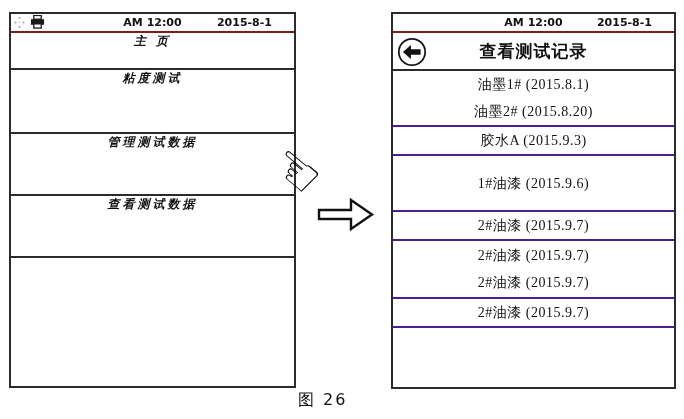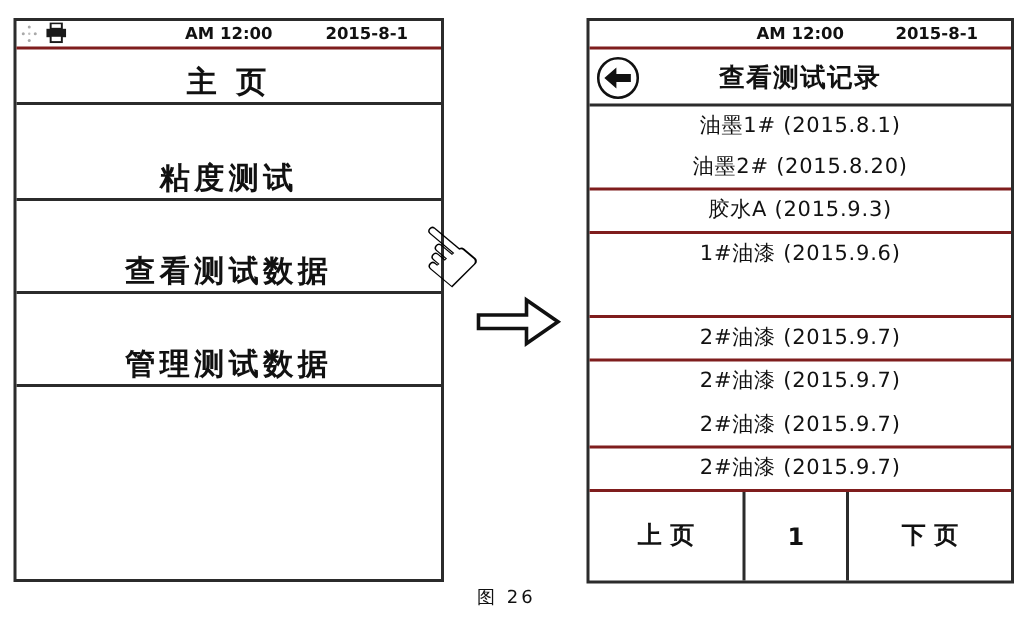--- a/index.html
+++ b/index.html
@@ -18,52 +18,52 @@
 
   .statusbar {
     position: relative; flex: 0 0 19px; border-bottom: 2px solid #7f1d1d;
     font-size: 11px; font-weight: bold;
   }
   .sb-time { position: absolute; left: 0; right: 0; top: 2px; text-align: center; }
   .sb-date { position: absolute; right: 22px; top: 2px; }
   .sb-icons { position: absolute; left: 3px; top: 1px; display: flex; align-items: center; gap: 5px; }
 
   .menu-row {
-    display: flex; align-items: flex-end; justify-content: center;
-    border-bottom: 2px solid #2b2b2b; font-weight: bold; font-size: 20px;
-    letter-spacing: 3px; cursor: default;
+    display: flex; align-items: flex-start; justify-content: center;
+    border-bottom: 2px solid #2b2b2b; font-weight: bold; font-size: 12px;
+    letter-spacing: 3px; cursor: default; font-style: italic;
   }
   .m0 { flex: 0 0 37px; } .m1 { flex: 0 0 64px; } .m2 { flex: 0 0 62px; }
   .m3 { flex: 0 0 62px; } .m4 { flex: 0 0 65px; }
   .m-empty { flex: 1 1 auto; border-bottom: none; }
 
   .title-row {
     position: relative; flex: 0 0 38px; border-bottom: 2px solid #2b2b2b;
     display: flex; align-items: center; justify-content: center;
     font-size: 17px; font-weight: bold; letter-spacing: 1px;
   }
   .back-btn { position: absolute; left: 4px; top: 4px; width: 30px; height: 30px; background: none; border: none; padding: 0; cursor: pointer; }
 
-  .rec-box { display: flex; flex-direction: column; justify-content: space-between; border-bottom: 2px solid #7f1d1d; }
+  .rec-box { display: flex; flex-direction: column; justify-content: center; border-bottom: 2px solid #4c1d95; font-family: Liberation Serif, serif; }
   .b2 { flex: 0 0 56px; } .b1 { flex: 0 0 29px; } .b1b { flex: 0 0 28px; } .b2b { flex: 0 0 58px; }
   .rec-line { height: 27px; line-height: 27px; text-align: center; font-size: 14px; letter-spacing: 0.5px; }
 
   .pager { flex: 1 1 auto; display: flex; font-weight: bold; font-size: 16px; letter-spacing: 4px; }
   .pager-cell { display: flex; align-items: center; justify-content: center; background: none; border: none; font: inherit; color: inherit; }
   .pager-prev { flex: 0 0 102px; cursor: pointer; }
   .pager-page { flex: 0 0 71px; border-left: 2px solid #2b2b2b; border-right: 2px solid #2b2b2b; letter-spacing: 0; }
   .pager-next { flex: 1 1 auto; cursor: pointer; }
 
   .hand-cursor {
     position: absolute; left: 261px; top: 136px; width: 70px; height: 70px;
     font-size: 54px; line-height: 70px; text-align: center; color: #000;
     transform: rotate(40deg); z-index: 6; pointer-events: none;
   }
   .trans-arrow { position: absolute; left: 316px; top: 195px; z-index: 4; }
-  .caption { position: absolute; left: 318px; top: 390px; font-size: 12px; letter-spacing: 2px; }
+  .caption { position: absolute; left: 298px; top: 390px; font-size: 16px; letter-spacing: 2px; }
 </style>
 </head>
 <body>
 
 <div class="stage">
 
   <div class="screen screen-left">
     <div class="statusbar">
       <span class="sb-icons">
         <svg width="11" height="13" viewBox="0 0 11 13">
@@ -81,25 +81,25 @@
       </span>
       <span class="sb-time">AM 12:00</span>
       <span class="sb-date">2015-8-1</span>
     </div>
     <div class="menu-row m0">
       <span>主 页</span>
     </div>
     <div class="menu-row m1">
       <span>粘度测试</span>
     </div>
+    <div class="menu-row m3">
+      <span>管理测试数据</span>
+    </div>
     <div class="menu-row m2">
       <span>查看测试数据</span>
-    </div>
-    <div class="menu-row m3">
-      <span>管理测试数据</span>
     </div>
     <div class="menu-row m-empty"></div>
   </div>
 
   <div class="hand-cursor">☜</div>
 
   <svg class="trans-arrow" width="60" height="40" viewBox="0 0 60 40">
     <polygon points="3,15 35,15 35,5 56,19.5 35,34 35,24 3,24" fill="#ffffff" stroke="#111111" stroke-width="2.4" stroke-linejoin="miter"></polygon>
   </svg>
 
@@ -132,21 +132,16 @@
       <div class="rec-line">2#油漆 (2015.9.7)</div>
     </div>
     <div class="rec-box b2b">
       <div class="rec-line">2#油漆 (2015.9.7)</div>
       <div class="rec-line">2#油漆 (2015.9.7)</div>
     </div>
     <div class="rec-box b1b">
       <div class="rec-line">2#油漆 (2015.9.7)</div>
     </div>
 
-    <div class="pager">
-      <button class="pager-cell pager-prev">上 页</button>
-      <div class="pager-cell pager-page">1</div>
-      <button class="pager-cell pager-next">下 页</button>
-    </div>
   </div>
 
   <div class="caption">图 26</div>
 </div>
 
 </body></html>

